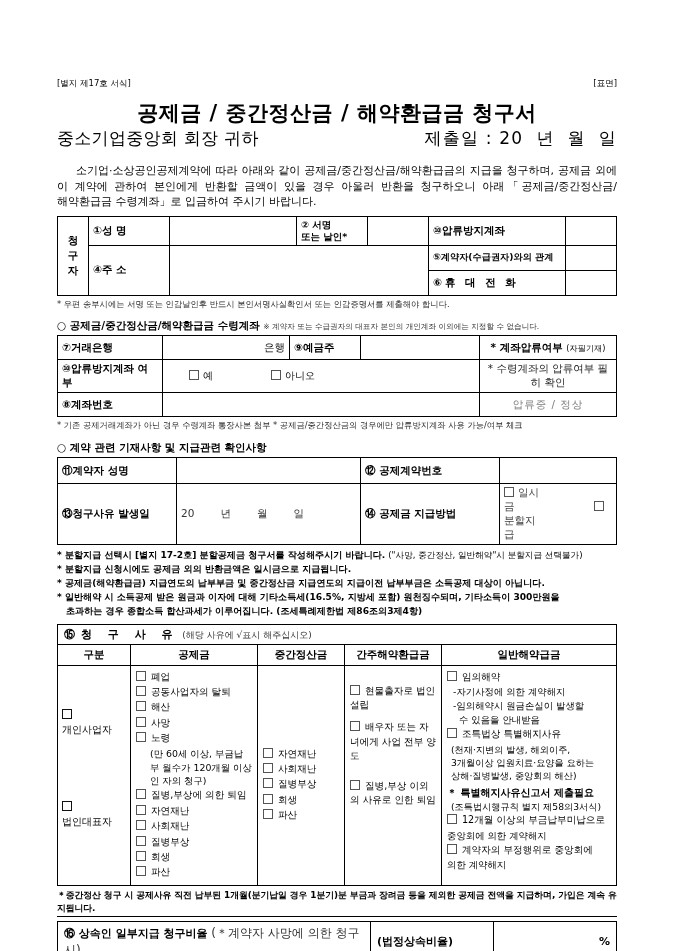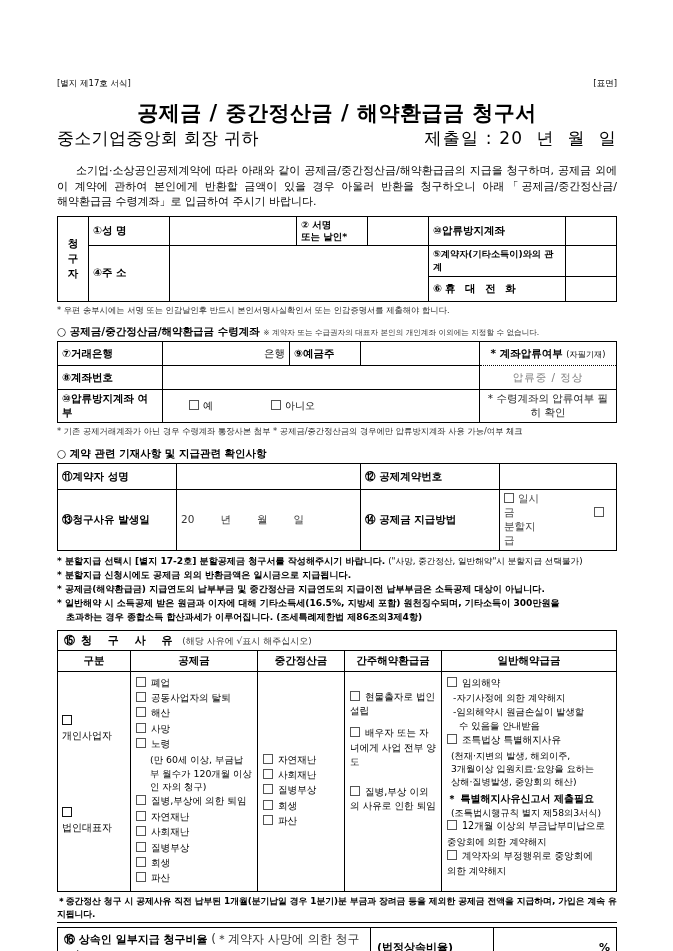--- a/index.html
+++ b/index.html
@@ -126,21 +126,21 @@
         <span>② 서명</span><br>
         <span>또는 날인*</span>
       </td>
       <td style="width:52px"></td>
       <td class="lbl" style="width:128px">⑩압류방지계좌</td>
       <td></td>
     </tr>
     <tr>
       <td class="lbl" rowspan="2">④주 소</td>
       <td rowspan="2" colspan="3"></td>
-      <td class="lbl" style="font-size:9.2px">⑤계약자(기타소득이)와의 관계</td>
+      <td class="lbl" style="font-size:9.2px">⑤계약자(수급권자)와의 관계</td>
       <td></td>
     </tr>
     <tr>
       <td class="lbl sp2">⑥휴 대 전 화</td>
       <td></td>
     </tr>
   </tbody>
       </table>
   <div class="note">* 우편 송부시에는 서명 또는 인감날인후 반드시 본인서명사실확인서 또는 인감증명서를 제출해야 합니다.</div>
 
@@ -155,33 +155,33 @@
       <td class="lbl" style="width:96px">⑦거래은행</td>
       <td class="cell-bank" style="width:118px"><span>은행</span></td>
       <td class="lbl" style="width:62px">⑨예금주</td>
       <td style="width:110px"></td>
       <td class="seiz-top" rowspan="1">
         <span>* 계좌압류여부</span>
         <span class="sub">(자필기재)</span>
       </td>
     </tr>
     <tr>
-      <td class="lbl">⑧계좌번호</td>
-      <td colspan="3"></td>
-      <td class="seiz-mid">압류중 / 정상</td>
-    </tr>
-    <tr>
       <td class="lbl">⑩압류방지계좌 여부</td>
       <td colspan="3">
         <div class="ynwrap">
           <span><i class="chk"></i><span>예</span></span>
           <span><i class="chk"></i><span>아니오</span></span>
         </div>
       </td>
       <td class="seiz-bot">* 수령계좌의 압류여부 필히 확인</td>
+    </tr>
+    <tr>
+      <td class="lbl">⑧계좌번호</td>
+      <td colspan="3"></td>
+      <td class="seiz-mid">압류중 / 정상</td>
     </tr>
   </tbody>
       </table>
   <div class="note">* 기존 공제거래계좌가 아닌 경우 수령계좌 통장사본 첨부    * 공제금/중간정산금의 경우에만 압류방지계좌 사용 가능/여부 체크</div>
 
   <div class="sec-head">○ 계약 관련 기재사항 및 지급관련 확인사항</div>
 
   <table class="tbl t-ctr2">
     <tbody>
           <tr>

